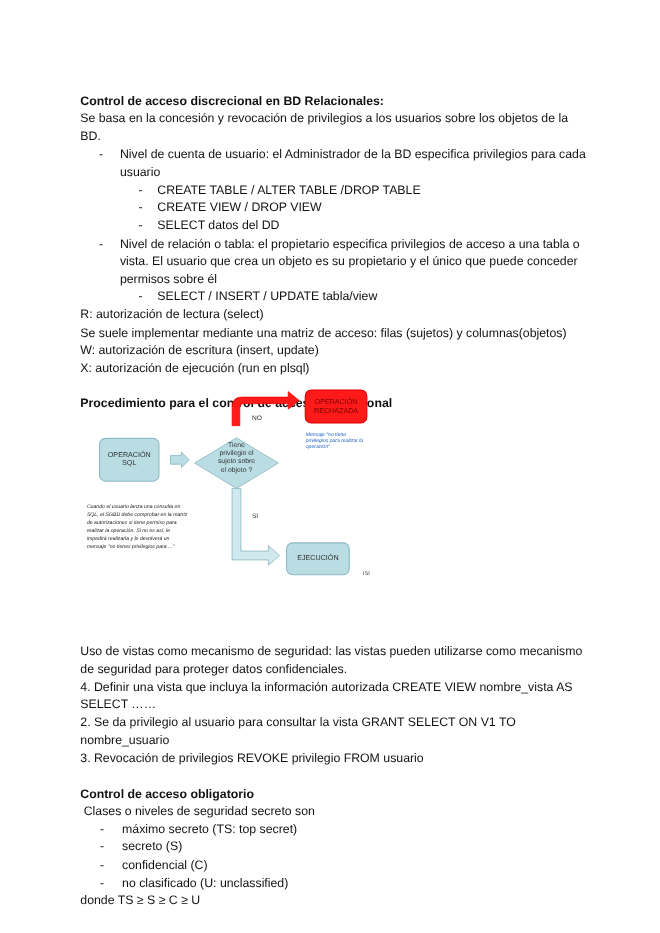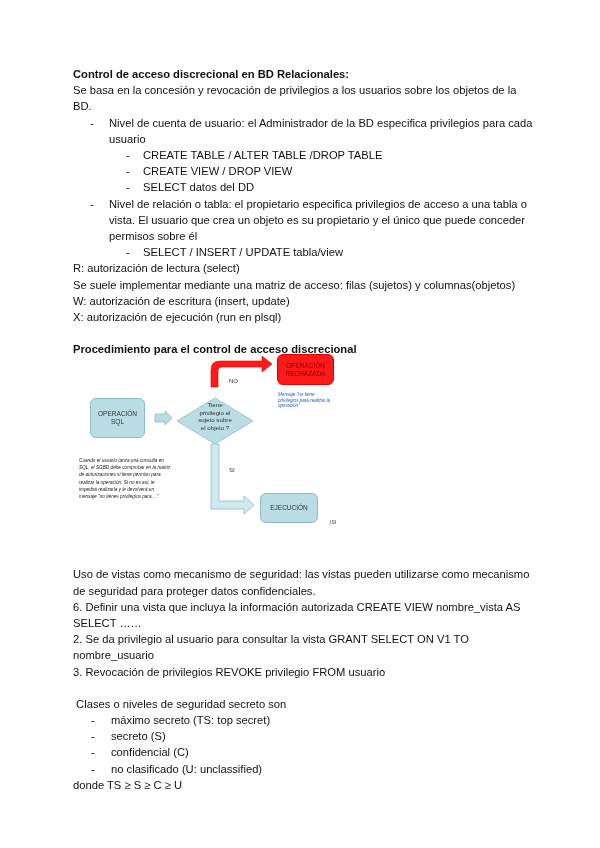--- a/index.html
+++ b/index.html
@@ -1,21 +1,21 @@
 <!DOCTYPE html>
 <html><head>
 <meta charset="utf-8">
 <style>
   html, body { margin: 0; padding: 0; background: #ffffff; }
   body {
     width: 600px; height: 848px; position: relative; overflow: hidden;
     font-family: "Liberation Sans", sans-serif; color: #111;
     font-size: 11.2px; line-height: 16.2px;
   }
-  .page { position: absolute; left: 73px; top: 66px; width: 460px; }
+  .page { position: absolute; left: 73px; top: 84px; width: 460px; }
   .h { font-weight: bold; }
   p { margin: 0; }
   .l1 { position: relative; padding-left: 36px; }
   .l1 .dash { position: absolute; left: 17px; top: 0; }
   .l2 { position: relative; padding-left: 70px; }
   .l2 .dash { position: absolute; left: 53px; top: 0; }
   .lo { position: relative; padding-left: 38px; }
   .lo .dash { position: absolute; left: 18px; top: 0; }
   b { font-weight: normal; }
   .gap { height: 16px; }
@@ -61,26 +61,27 @@
   <p>Se suele implementar mediante una matriz de acceso: filas (sujetos) y columnas(objetos)</p>
   <p>W: autorización de escritura (insert, update)</p>
   <p>X: autorización de ejecución (run en plsql)</p>
 
   <div class="gap"></div>
 
   <p class="h">Procedimiento para el control de acceso discrecional</p>
   <div style="height: 209px;"></div>
 
   <p><b>Uso de vistas</b><span> como mecanismo de seguridad: las vistas pueden utilizarse como mecanismo de seguridad para proteger datos confidenciales.</span></p>
-  <p>6. Definir una vista que incluya la información autorizada CREATE VIEW nombre_vista AS SELECT ……</p>
+  <p>4. Definir una vista que incluya la información autorizada CREATE VIEW nombre_vista AS SELECT ……</p>
   <p>2. Se da privilegio al usuario para consultar la vista GRANT SELECT ON V1 TO nombre_usuario</p>
   <p>3. Revocación de privilegios REVOKE privilegio FROM usuario</p>
 
   <div class="gap"></div>
 
+  <p class="h">Control de acceso obligatorio</p>
   <p style="white-space: pre;"> Clases o niveles de seguridad secreto son</p>
   <div class="lo"><span class="dash">-</span><span>máximo secreto (TS: top secret)</span></div>
   <div class="lo"><span class="dash">-</span><span>secreto (S)</span></div>
   <div class="lo"><span class="dash">-</span><span>confidencial (C)</span></div>
   <div class="lo"><span class="dash">-</span><span>no clasificado (U: unclassified)</span></div>
   <p>donde TS ≥ S ≥ C ≥ U</p>
 </div>
 
 <div class="diagram">
   <svg width="600" height="848" style="position:absolute;left:0;top:0;">

